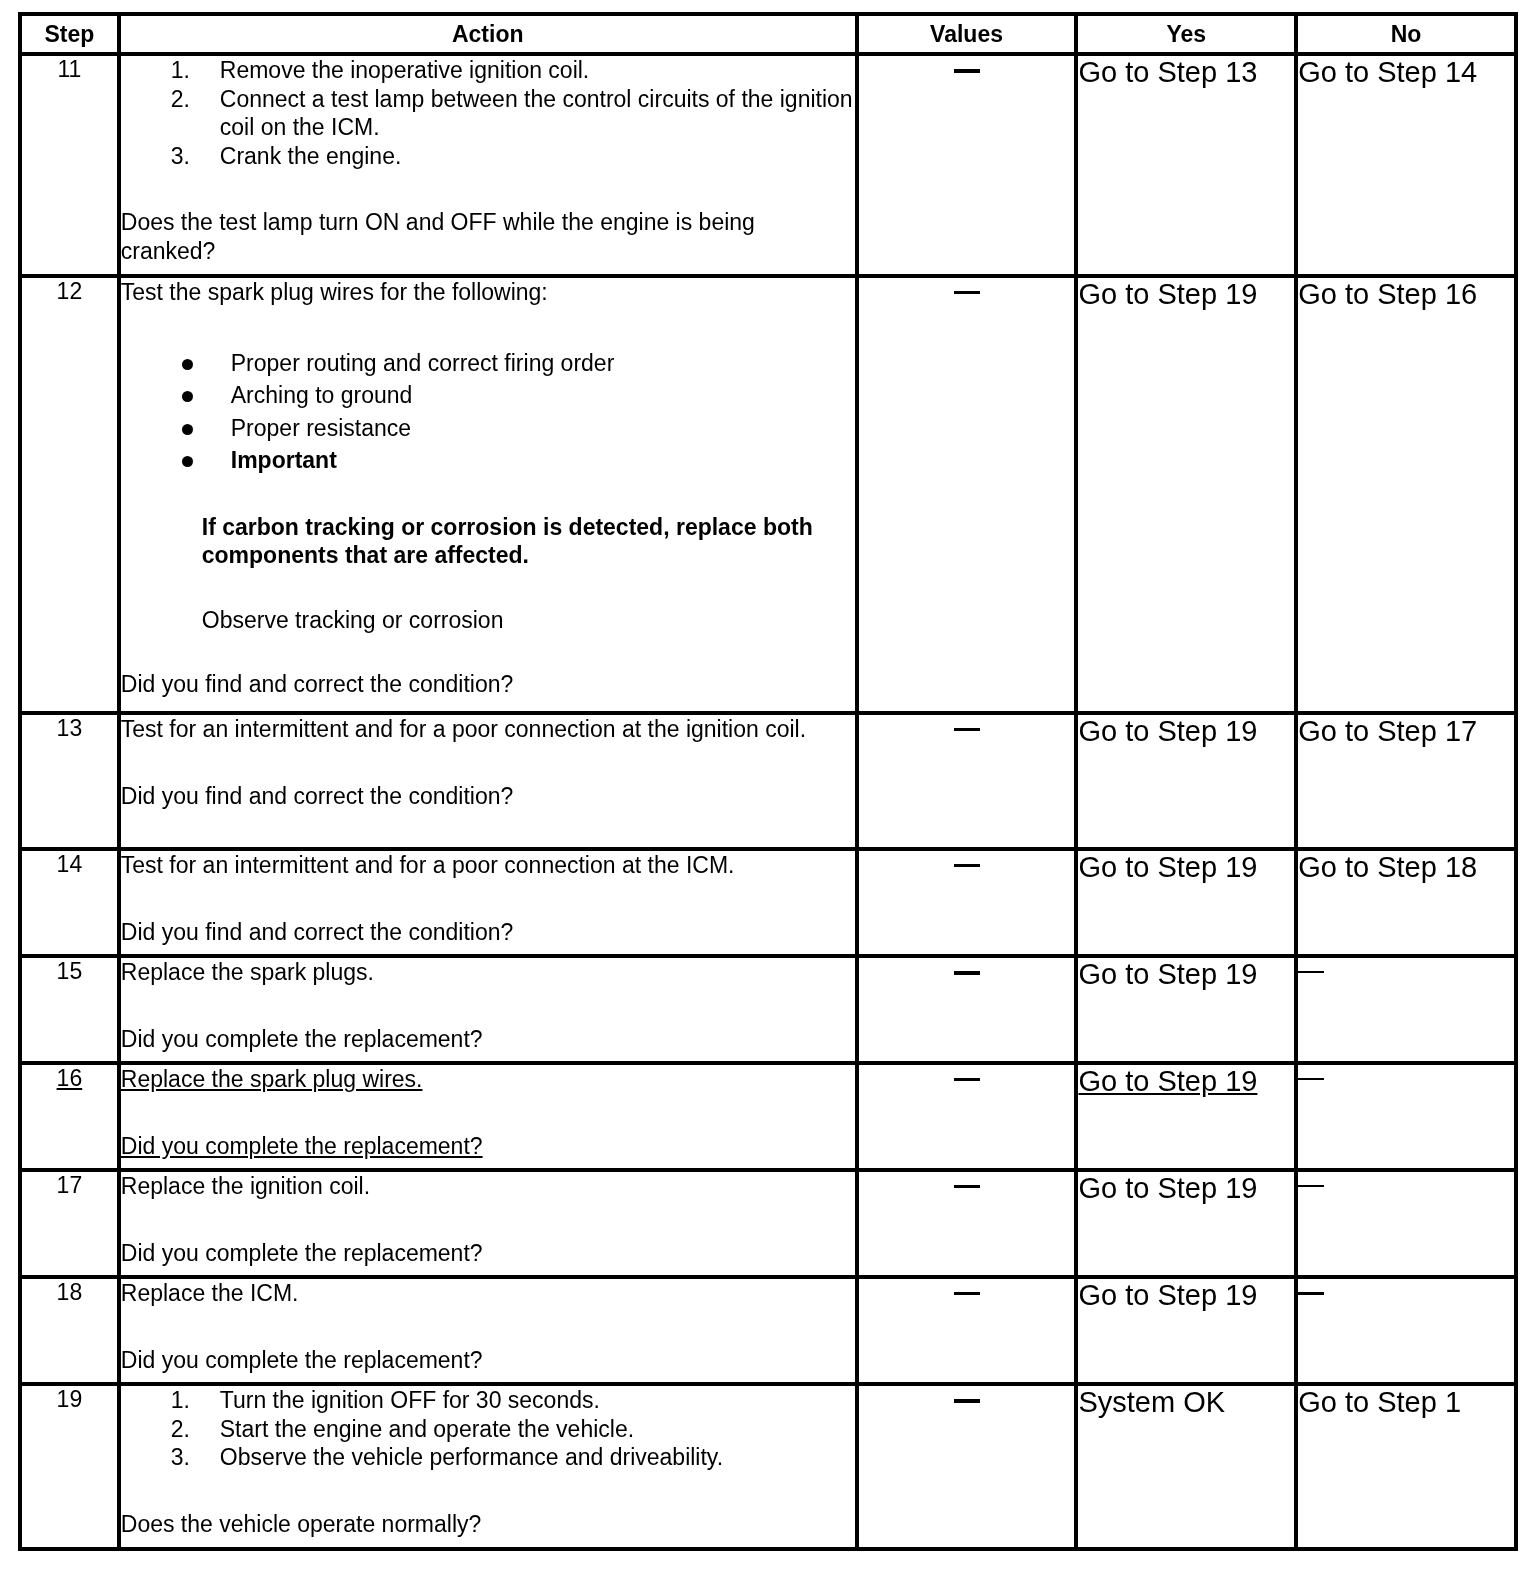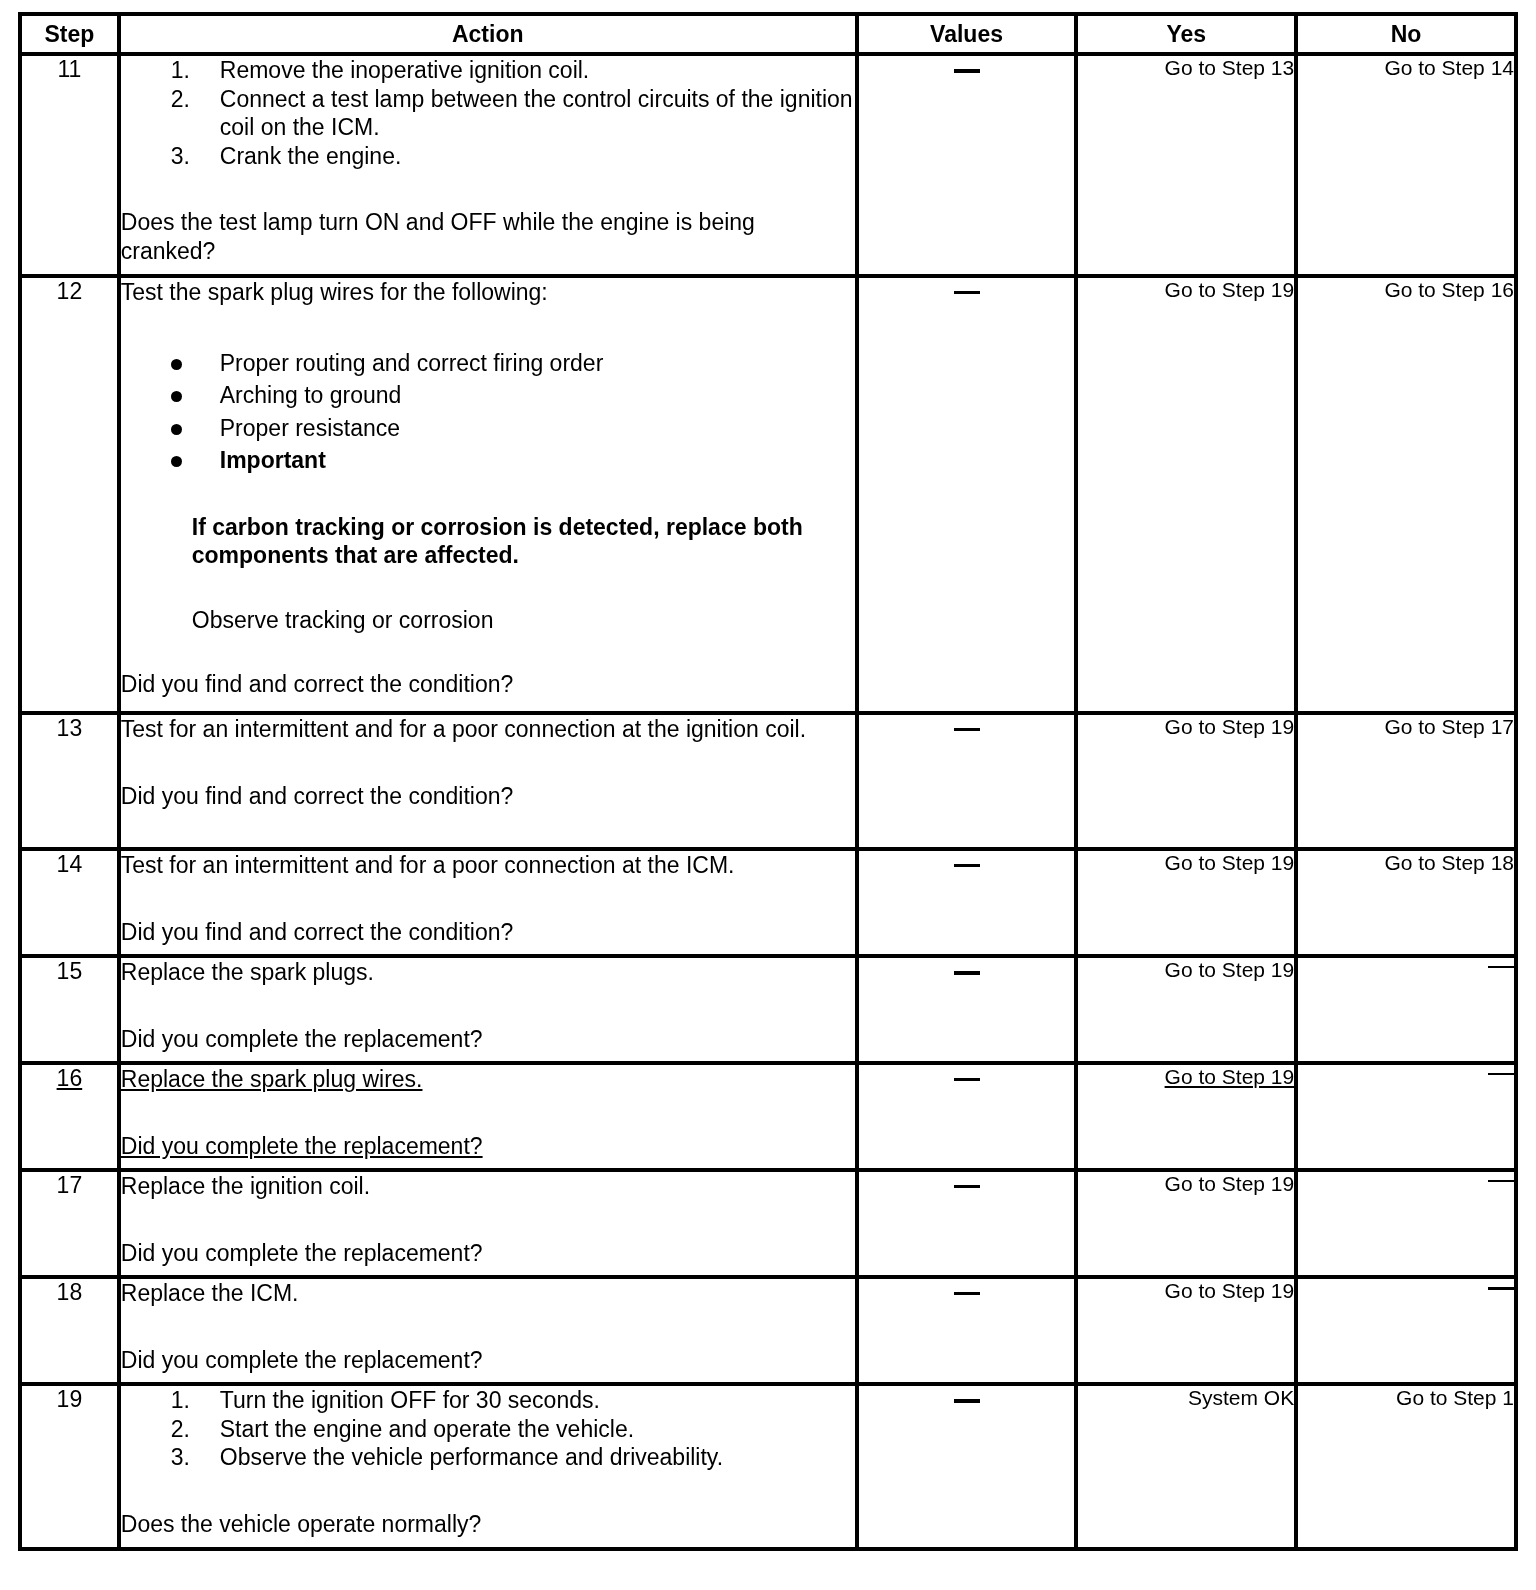--- a/index.html
+++ b/index.html
@@ -54,23 +54,23 @@
     }
     td.values .dash {
       display: inline-block;
       width: 26px;
       height: 3px;
       background: #000;
       vertical-align: middle;
     }
     td.values .dash.thick { height: 4px; }
     td.res {
-      text-align: right;
+      text-align: left;
       vertical-align: bottom;
-      font-size: 21px;
+      font-size: 29px;
       padding-bottom: 4px;
     }
     td.res .dash {
       display: inline-block;
       width: 26px;
       height: 2px;
       background: #000;
       vertical-align: middle;
       margin-bottom: 8px;
     }
@@ -89,32 +89,33 @@
       position: relative;
       padding-left: 99px;
     }
     .olist li .num {
       position: absolute;
       left: 50px;
       top: 0;
     }
     .ulist li {
       line-height: 32.5px;
+      margin-left: 11px;
     }
     .ulist li .bullet {
       position: absolute;
       left: 50px;
       top: 12px;
       width: 11px;
       height: 11px;
       border-radius: 50%;
       background: #000;
     }
     .bold { font-weight: bold; }
-    .indent { padding-left: 71px; }
+    .indent { padding-left: 71px; margin-left: 10px; }
     .spacer-sm { height: 38px; }
     .spacer-md { height: 40px; }
     .spacer-lg { height: 36px; }
   </style>
 </head>
 <body>
 
 <table class="diag">
   <colgroup>
     <col class="c-step">

